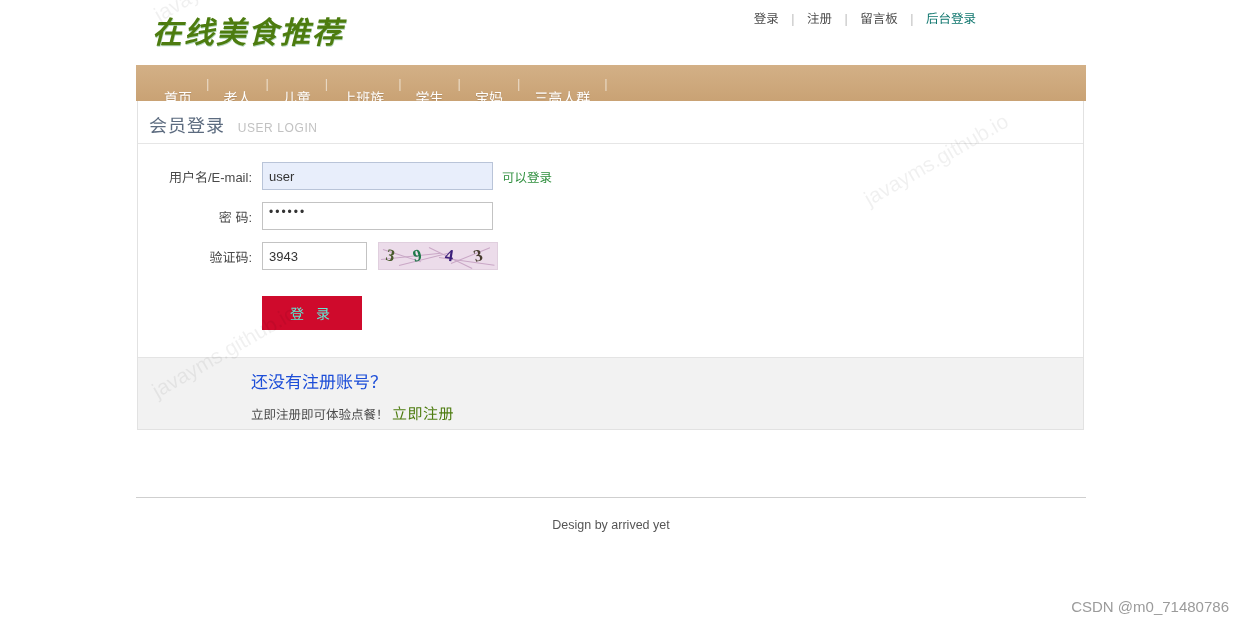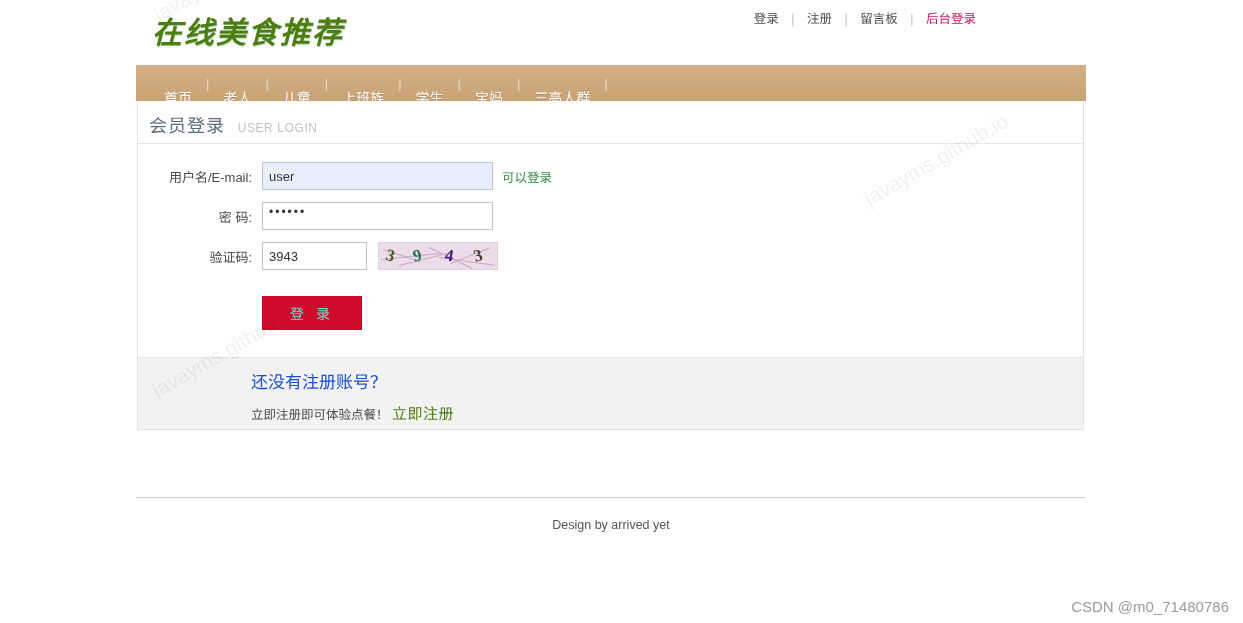--- a/index.html
+++ b/index.html
@@ -55,21 +55,21 @@
     font-size: 12.5px;
     color: #555;
     white-space: nowrap;
   }
   .toplinks a {
     color: #4b4b4b;
     text-decoration: none;
     padding: 0 2px;
   }
   .toplinks a.muted {
-    color: #be185d;
+    color: #0f766e;
   }
   .toplinks .sep {
     color: #bdbdbd;
     padding: 0 7px;
   }
 
   .searchbar {
     position: absolute;
     right: 96px;
     top: 33px;

